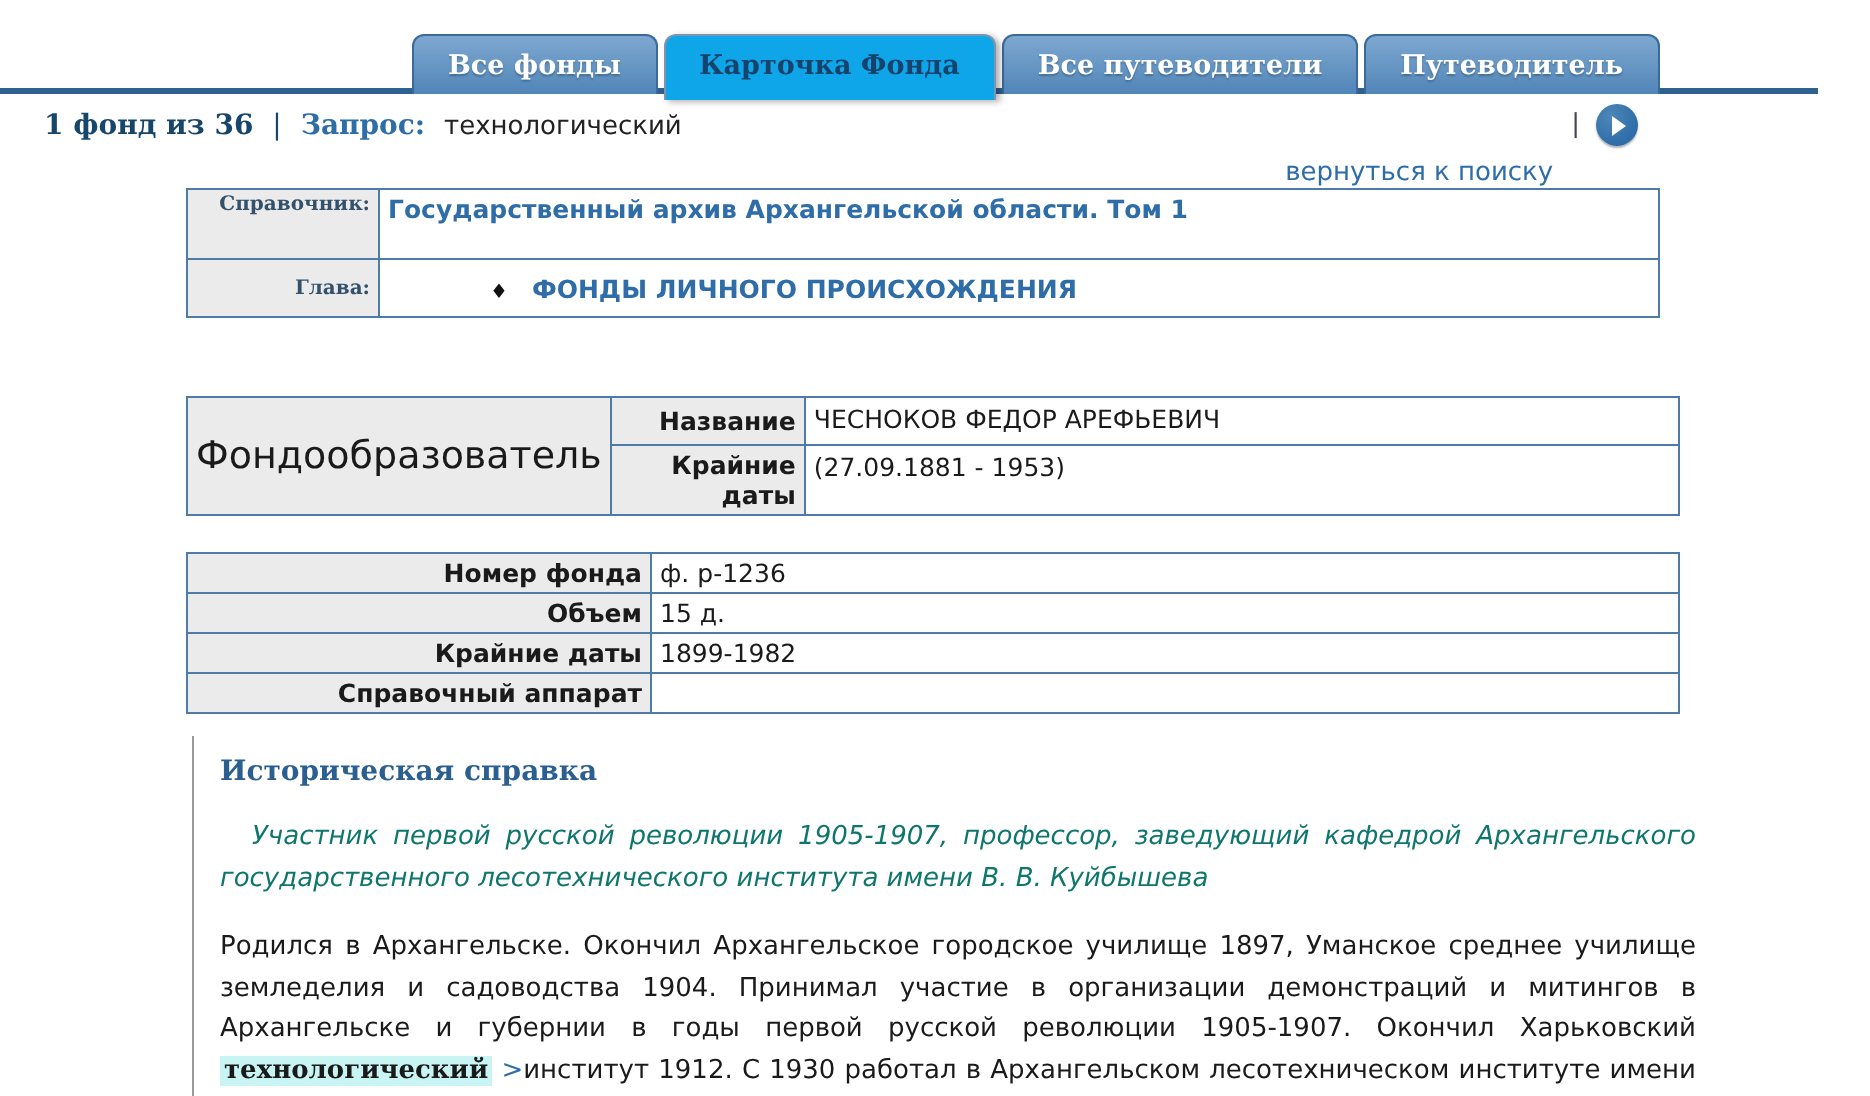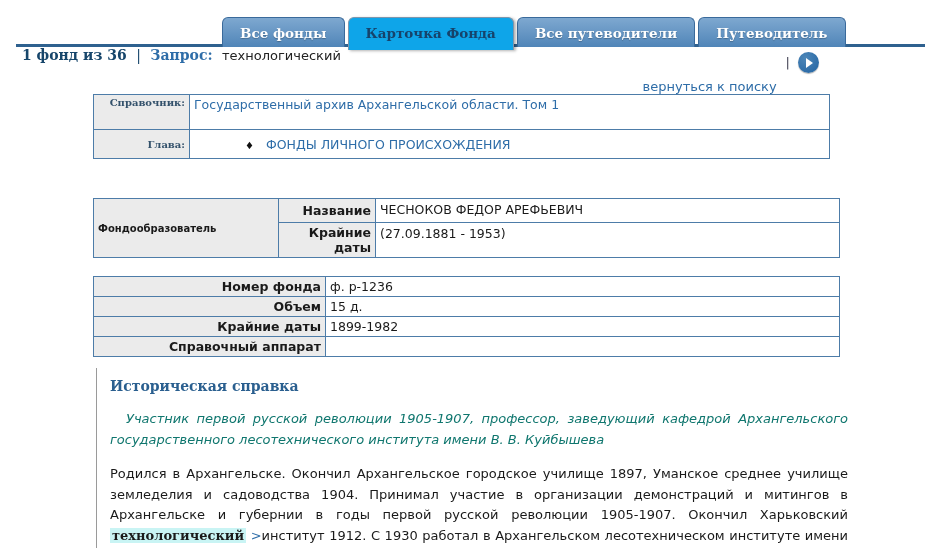--- a/index.html
+++ b/index.html
@@ -6,34 +6,34 @@
     --tab_fill_top:#7ea8d0; --tab_fill_bottom:#5085b8; --tab_border:#3a6a9b;
     --tab_line:#2e618f; --active_tab_text:#16436b; --link:#2e6da8;
     --heading:#2a5f8f; --table_border:#4d7ca8; --label_bg:#ebebeb;
     --label_text:#33516b; --highlight_bg:#c9f4f4; --button_fill:#2e6da8; --text:#1a1a1a;
   }
   *{margin:0;padding:0;box-sizing:border-box;}
   body{background:#fff;font-family:"DejaVu Sans","Liberation Sans",sans-serif;}
   .page{position:relative;width:935px;height:548px;background:#fff;overflow:hidden;}
 
   
-  .tabbar{position:absolute;top:0;left:16px;width:909px;height:47px;}
+  .tabbar{position:absolute;top:0;left:0;width:909px;height:47px;}
   .tabbar .line{position:absolute;left:0;bottom:0;width:100%;height:3px;background:var(--tab_line);z-index:1;}
   .tabs{position:absolute;left:206px;bottom:0;display:flex;align-items:flex-end;gap:3px;z-index:2;}
   .tab{height:30px;padding:0 17px;display:flex;align-items:center;justify-content:center;
        background:linear-gradient(var(--tab_fill_top),var(--tab_fill_bottom));
        border:1px solid var(--tab_border);border-bottom:none;border-radius:6px 6px 0 0;
        font-family:"DejaVu Serif","Liberation Serif",serif;font-weight:bold;font-size:13.5px;
        color:#fff;text-shadow:0 1px 1px rgba(0,0,0,.25);cursor:pointer;}
   .tab.active{height:33px;background:#0ea5e9;color:var(--active_tab_text);text-shadow:none;
        border:1px solid #7d96ad;border-bottom:none;margin-bottom:-3px;z-index:3;
        box-shadow:2px 1px 3px rgba(0,0,0,.3);padding-bottom:3px;}
 
   
-  .infobar{position:absolute;top:47px;left:0;width:832px;height:31px;display:flex;}
+  .infobar{position:absolute;top:47px;left:0;width:832px;height:31px;display:flex;align-items:center;}
   .infobar .left{margin-left:22px;font-size:14px;}
   .count, .qlabel, .sep-dark{font-family:"DejaVu Serif","Liberation Serif",serif;font-weight:bold;}
   .count{color:#17466b;}
   .sep-dark{color:#17466b;padding:0 5px;font-weight:normal;}
   .qlabel{color:var(--link);margin-right:5px;}
   .qvalue{font-size:13px;color:#222;}
   .infobar .right{margin-left:auto;margin-right:13px;display:flex;align-items:center;font-size:13px;color:var(--link);}
   .backlink{cursor:pointer;margin-top:48px;}
   .sep-grey{color:#445;padding:0 8px 0 9px;}
   .circle-btn{width:21px;height:21px;border-radius:50%;background:radial-gradient(circle at 35% 30%,#4e87b8,var(--button_fill) 70%);
@@ -43,26 +43,26 @@
   
   table{border-collapse:collapse;font-size:12.5px;color:var(--text);}
   table, td{border:1px solid var(--table_border);}
   td{padding:2px 4px;}
   .lblcell{background:var(--label_bg);font-weight:bold;text-align:right;}
 
   .t-ref{position:absolute;left:93px;top:94px;width:737px;}
   .t-ref td.lblcell{width:96px;font-family:"DejaVu Serif","Liberation Serif",serif;color:var(--label_text);font-size:10px;}
   .t-ref tr.r1 td{height:35px;vertical-align:top;}
   .t-ref tr.r2 td{height:29px;vertical-align:middle;}
-  .t-ref .linkval{color:var(--link);cursor:pointer;}
+  .t-ref .linkval{color:var(--link);cursor:pointer;font-weight:bold;}
   .t-ref .chapter{padding-left:55px;}
   .diamond{color:#111;font-size:10px;margin-right:8px;}
 
   .t-creator{position:absolute;left:93px;top:198px;width:747px;}
-  .t-creator .groupcell{width:185px;background:var(--label_bg);font-weight:bold;text-align:left;vertical-align:middle;font-size:10px;}
+  .t-creator .groupcell{width:185px;background:var(--label_bg);font-weight:normal;text-align:left;vertical-align:middle;font-size:19px;}
   .t-creator td.lblcell{width:97px;vertical-align:middle;}
   .t-creator tr.r1 td{height:24px;}
   .t-creator tr.r2 td{height:35px;}
   .t-creator td.val{vertical-align:top;padding-top:3px;}
 
   .t-fond{position:absolute;left:93px;top:276px;width:747px;}
   .t-fond td{height:20px;}
   .t-fond td.lblcell{width:232px;}
 
   

